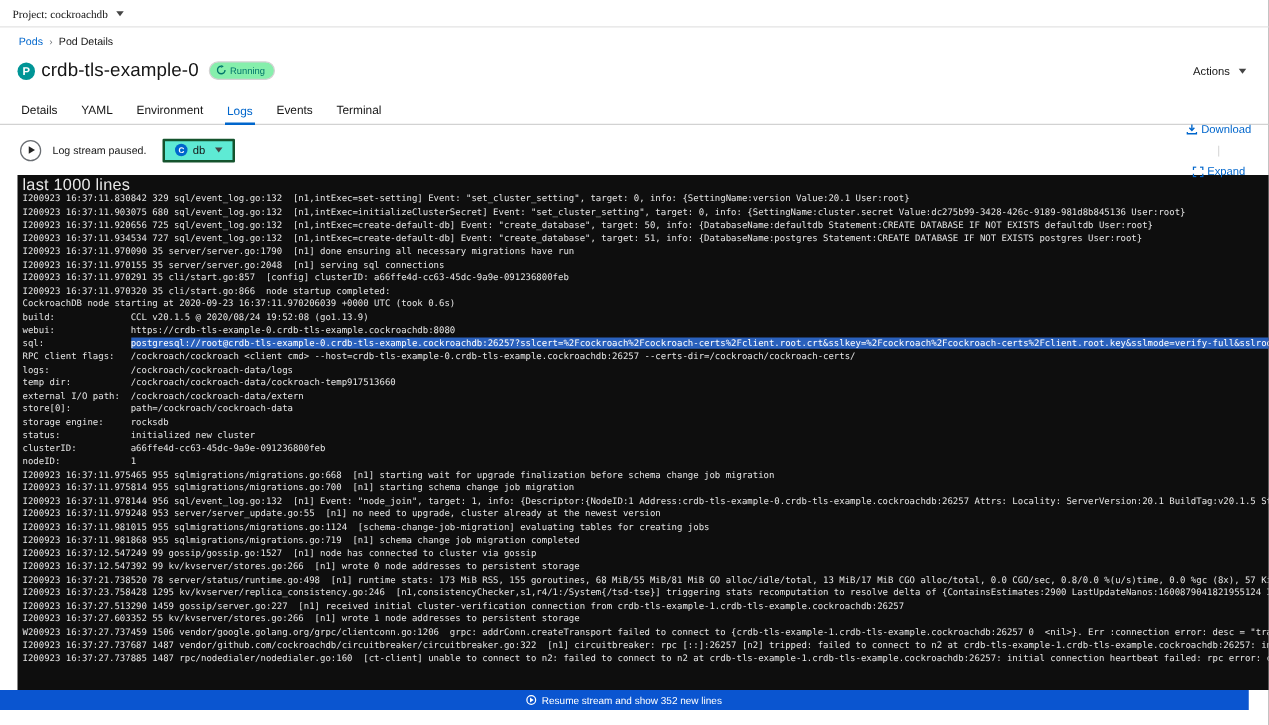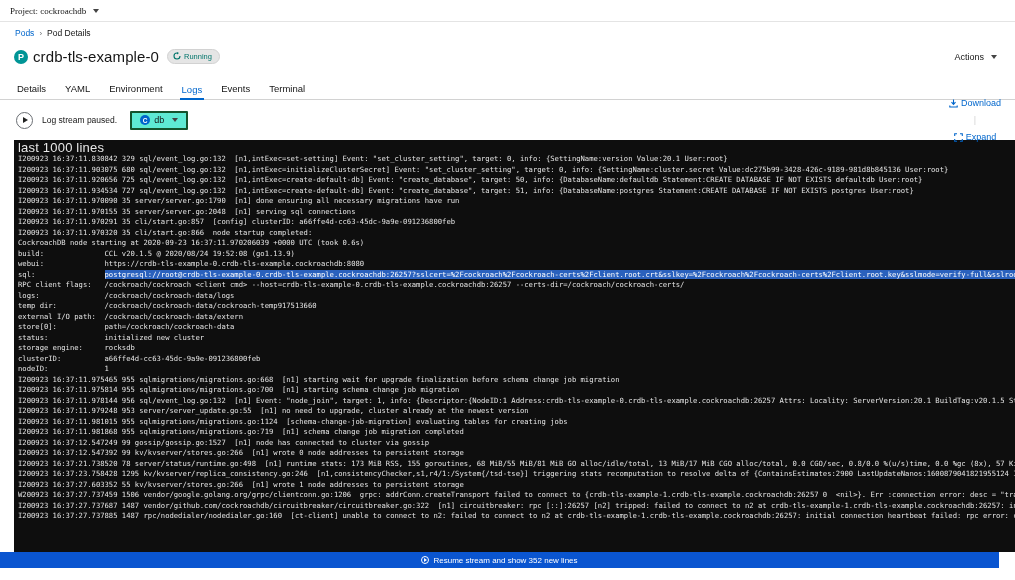--- a/index.html
+++ b/index.html
@@ -22,21 +22,21 @@
   .crumb-link{color:var(--accent);cursor:pointer;}
   .crumb-sep{color:#6a6e73;font-size:8px;}
   .crumb-current{color:var(--ink);}
 
   
   .title-row{display:flex;align-items:center;padding:7px 18px 0 14px;height:30px;}
   .res-icon{width:14px;height:14px;border-radius:50%;background:var(--status-teal);color:#fff;
             font-size:9px;font-weight:bold;display:flex;align-items:center;justify-content:center;margin-right:5px;flex:none;}
   .page-title{font-size:15px;color:var(--ink);letter-spacing:.1px;}
   .status-badge{margin-left:8px;border:1px solid var(--line);border-radius:9px;padding:2px 7px 2px 5px;
-                display:flex;align-items:flex-start;gap:3px;font-size:7.5px;color:var(--badge-text);background:#e5e5e5;}
+                display:flex;align-items:flex-start;gap:3px;font-size:7.5px;color:var(--badge-text);background:#86efac;}
   .actions{margin-left:auto;font-size:9px;display:flex;align-items:center;cursor:pointer;}
 
   
   .tabs{display:flex;align-items:flex-end;padding-left:15px;border-bottom:1px solid var(--line);
         margin-top:10px;height:22px;}
   .tab{font-size:9.5px;color:var(--ink);padding:0 2px 6px 2px;margin-right:15px;cursor:pointer;margin-bottom:-1px;}
   .tab.active{color:var(--accent);border-bottom:2.5px solid var(--accent);padding-bottom:3.5px;}
 
   
   .logbar{display:flex;align-items:center;padding:0 14px 0 16px;height:40px;}
@@ -152,34 +152,35 @@
       <div class="log-line">I200923 16:37:11.970320 35 cli/start.go:866  node startup completed:</div>
       <div class="log-line">CockroachDB node starting at 2020-09-23 16:37:11.970206039 +0000 UTC (took 0.6s)</div>
       <div class="log-line">build:              CCL v20.1.5 @ 2020/08/24 19:52:08 (go1.13.9)</div>
       <div class="log-line">webui:              https://crdb-tls-example-0.crdb-tls-example.cockroachdb:8080</div>
       <div class="log-line">sql:                <span class="sel">postgresql://root@crdb-tls-example-0.crdb-tls-example.cockroachdb:26257?sslcert=%2Fcockroach%2Fcockroach-certs%2Fclient.root.crt&amp;sslkey=%2Fcockroach%2Fcockroach-certs%2Fclient.root.key&amp;sslmode=verify-full&amp;sslrootcert</span></div>
       <div class="log-line">RPC client flags:   /cockroach/cockroach &lt;client cmd&gt; --host=crdb-tls-example-0.crdb-tls-example.cockroachdb:26257 --certs-dir=/cockroach/cockroach-certs/</div>
       <div class="log-line">logs:               /cockroach/cockroach-data/logs</div>
       <div class="log-line">temp dir:           /cockroach/cockroach-data/cockroach-temp917513660</div>
       <div class="log-line">external I/O path:  /cockroach/cockroach-data/extern</div>
       <div class="log-line">store[0]:           path=/cockroach/cockroach-data</div>
+      <div class="log-line">storage engine:     rocksdb</div>
       <div class="log-line">status:             initialized new cluster</div>
-      <div class="log-line">storage engine:     rocksdb</div>
       <div class="log-line">clusterID:          a66ffe4d-cc63-45dc-9a9e-091236800feb</div>
       <div class="log-line">nodeID:             1</div>
       <div class="log-line">I200923 16:37:11.975465 955 sqlmigrations/migrations.go:668  [n1] starting wait for upgrade finalization before schema change job migration</div>
       <div class="log-line">I200923 16:37:11.975814 955 sqlmigrations/migrations.go:700  [n1] starting schema change job migration</div>
       <div class="log-line">I200923 16:37:11.978144 956 sql/event_log.go:132  [n1] Event: "node_join", target: 1, info: {Descriptor:{NodeID:1 Address:crdb-tls-example-0.crdb-tls-example.cockroachdb:26257 Attrs: Locality: ServerVersion:20.1 BuildTag:v20.1.5 Starte</div>
       <div class="log-line">I200923 16:37:11.979248 953 server/server_update.go:55  [n1] no need to upgrade, cluster already at the newest version</div>
       <div class="log-line">I200923 16:37:11.981015 955 sqlmigrations/migrations.go:1124  [schema-change-job-migration] evaluating tables for creating jobs</div>
       <div class="log-line">I200923 16:37:11.981868 955 sqlmigrations/migrations.go:719  [n1] schema change job migration completed</div>
       <div class="log-line">I200923 16:37:12.547249 99 gossip/gossip.go:1527  [n1] node has connected to cluster via gossip</div>
       <div class="log-line">I200923 16:37:12.547392 99 kv/kvserver/stores.go:266  [n1] wrote 0 node addresses to persistent storage</div>
       <div class="log-line">I200923 16:37:21.738520 78 server/status/runtime.go:498  [n1] runtime stats: 173 MiB RSS, 155 goroutines, 68 MiB/55 MiB/81 MiB GO alloc/idle/total, 13 MiB/17 MiB CGO alloc/total, 0.0 CGO/sec, 0.8/0.0 %(u/s)time, 0.0 %gc (8x), 57 KiB/40</div>
       <div class="log-line">I200923 16:37:23.758428 1295 kv/kvserver/replica_consistency.go:246  [n1,consistencyChecker,s1,r4/1:/System{/tsd-tse}] triggering stats recomputation to resolve delta of {ContainsEstimates:2900 LastUpdateNanos:1600879041821955124 Inten</div>
+      <div class="log-line">I200923 16:37:27.513290 1459 gossip/server.go:227  [n1] received initial cluster-verification connection from crdb-tls-example-1.crdb-tls-example.cockroachdb:26257</div>
       <div class="log-line">I200923 16:37:27.603352 55 kv/kvserver/stores.go:266  [n1] wrote 1 node addresses to persistent storage</div>
       <div class="log-line">W200923 16:37:27.737459 1506 vendor/google.golang.org/grpc/clientconn.go:1206  grpc: addrConn.createTransport failed to connect to {crdb-tls-example-1.crdb-tls-example.cockroachdb:26257 0  &lt;nil&gt;}. Err :connection error: desc = "transpor</div>
       <div class="log-line">I200923 16:37:27.737687 1487 vendor/github.com/cockroachdb/circuitbreaker/circuitbreaker.go:322  [n1] circuitbreaker: rpc [::]:26257 [n2] tripped: failed to connect to n2 at crdb-tls-example-1.crdb-tls-example.cockroachdb:26257: initia</div>
       <div class="log-line">I200923 16:37:27.737885 1487 rpc/nodedialer/nodedialer.go:160  [ct-client] unable to connect to n2: failed to connect to n2 at crdb-tls-example-1.crdb-tls-example.cockroachdb:26257: initial connection heartbeat failed: rpc error: code</div>
     </div>
 </div>
 
 <div class="resume-bar">
   <span class="resume-play">
       <i></i>

